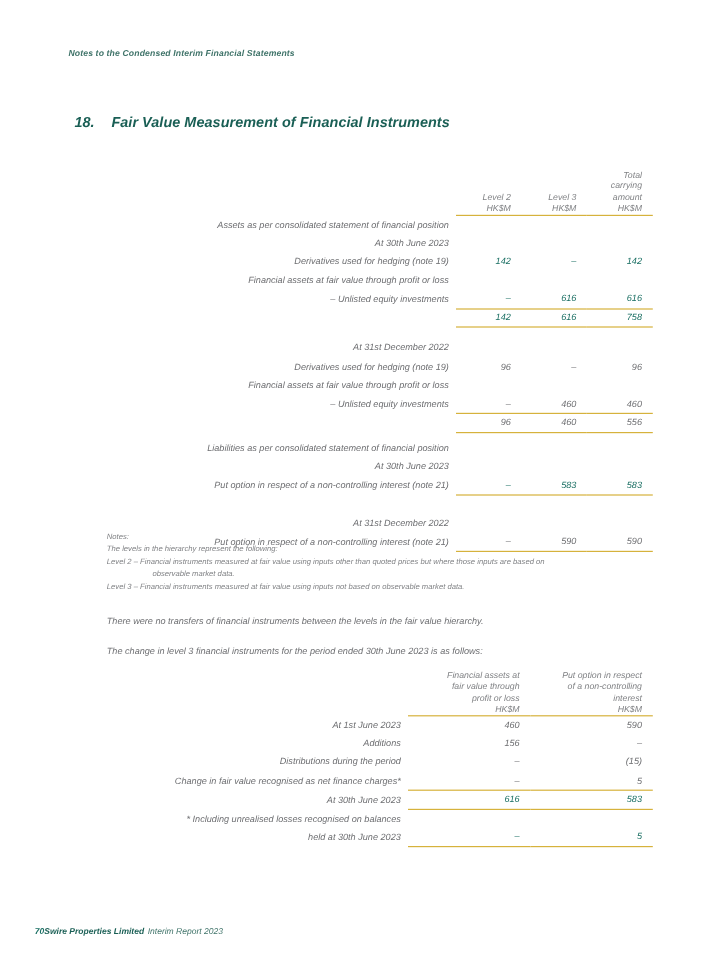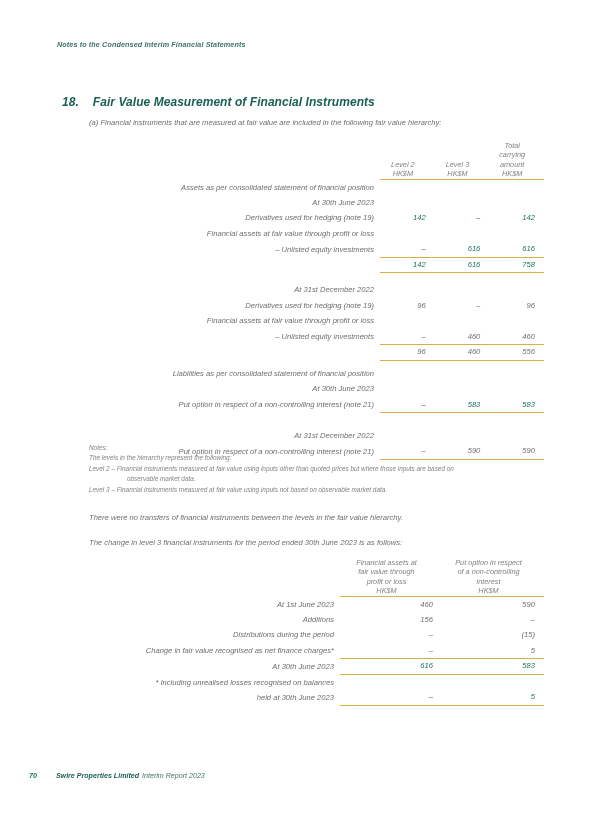--- a/index.html
+++ b/index.html
@@ -108,21 +108,21 @@
   .num {
     text-align: right;
     padding-right: 9px !important;
     white-space: nowrap;
   }
 
   .hdr {
     font-size: 7.3px;
     color: #808285;
     line-height: 9.4px;
-    text-align: center;
+    text-align: right;
     padding-right: 9px !important;
     vertical-align: bottom;
   }
 
   tr.row   td { height: 15.4px; line-height: 15.4px; }
   tr.row.tight td { height: 14.7px; line-height: 14.7px; }
 
   .bold   { font-weight: 700; }
   .teal   { color: #1a6f63; }
   .grey   { color: #6d6e71; }
@@ -159,21 +159,20 @@
   .footer {
     position: absolute;
     left: 29px;
     top: 772px;
     font-size: 7.1px;
     white-space: nowrap;
   }
   .footer .pageno {
     color: #1a6f63;
     font-weight: 700;
-    margin-right: 19px;
   }
   .footer .company {
     color: #1a5f55;
     font-weight: 700;
   }
   .footer .report {
     color: #3f7369;
     font-weight: 400;
     margin-left: 3px;
   }
@@ -185,21 +184,20 @@
 <body>
 
 <div class="page">
 
   <div class="running-head">Notes to the Condensed Interim Financial Statements</div>
 
   <div class="section-heading">
     <span class="num">18.</span><span>Fair Value Measurement of Financial Instruments</span>
   </div>
 
-  <div class="intro">(a) Financial instruments that are measured at fair value are included in the following fair value hierarchy:</div>
 
   <table class="fvtab" id="table-one">
     <colgroup>
       <col class="c-label">
         <col class="c-num">
         <col class="c-num">
         <col class="c-num">
     </colgroup>
     <tbody>
       <tr>

